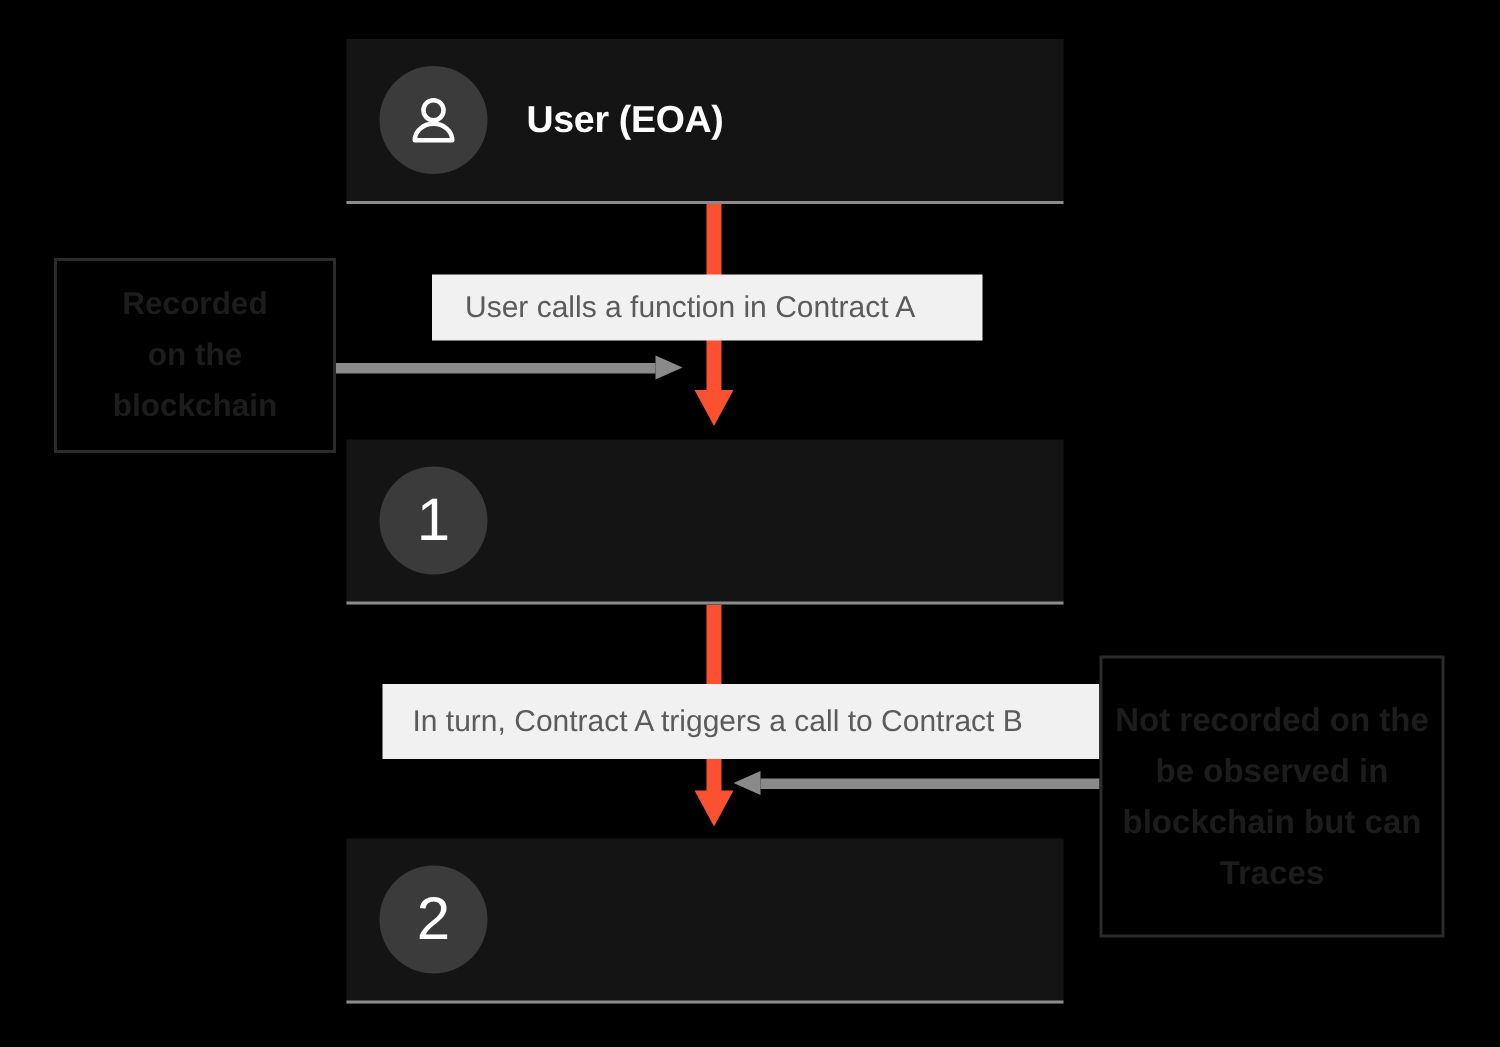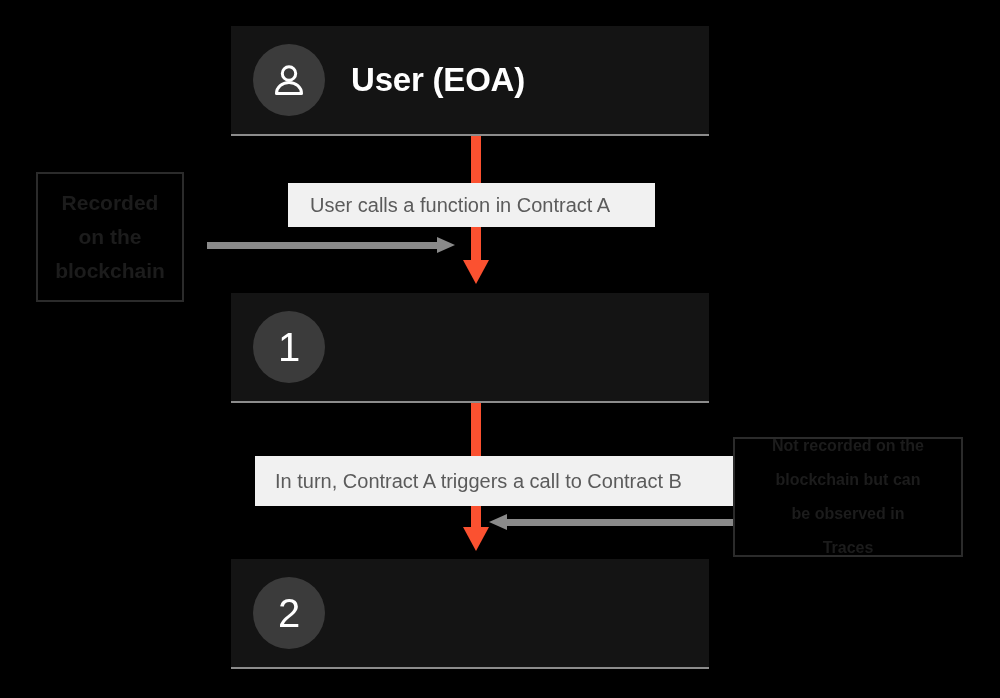--- a/index.html
+++ b/index.html
@@ -49,21 +49,21 @@
   .node-badge-num {
     font-size: 40px;
     font-weight: 300;
     line-height: 1;
     color: #ffffff;
     letter-spacing: 0px;
   }
 
   .node-title {
     margin-left: 26px;
-    font-size: 33px;
+    font-size: 25px;
     font-weight: bold;
     color: #ffffff;
     letter-spacing: -0.2px;
     white-space: nowrap;
   }
 
   #node-user    { top: 26px; }
   #node-ca      { top: 293px; }
   #node-cb      { top: 559px; }
 
@@ -131,29 +131,29 @@
     text-align: center;
     display: flex;
     flex-direction: column;
     align-items: center;
     justify-content: center;
     z-index: 4;
   }
 
   #annot-left {
     left: 36px; top: 172px;
-    width: 148px; height: 130px;
+    width: 188px; height: 130px;
     font-size: 21px;
     line-height: 34px;
   }
 
   #annot-right {
     left: 733px; top: 437px;
-    width: 230px; height: 120px;
-    font-size: 16px;
+    width: 230px; height: 188px;
+    font-size: 22px;
     line-height: 34px;
   }
 
   .annot-line { display: block; }
 
   
   .connector {
     position: absolute;
     height: 16px;
     z-index: 2;
@@ -239,18 +239,18 @@
   </div>
 
   <div class="annot-box" id="annot-left">
     <span class="annot-line">Recorded</span>
     <span class="annot-line">on the</span>
     <span class="annot-line">blockchain</span>
   </div>
 
   <div class="annot-box" id="annot-right">
     <span class="annot-line">Not recorded on the</span>
+    <span class="annot-line">be observed in</span>
     <span class="annot-line">blockchain but can</span>
-    <span class="annot-line">be observed in</span>
     <span class="annot-line">Traces</span>
   </div>
 
 </div>
 
 </body></html>

